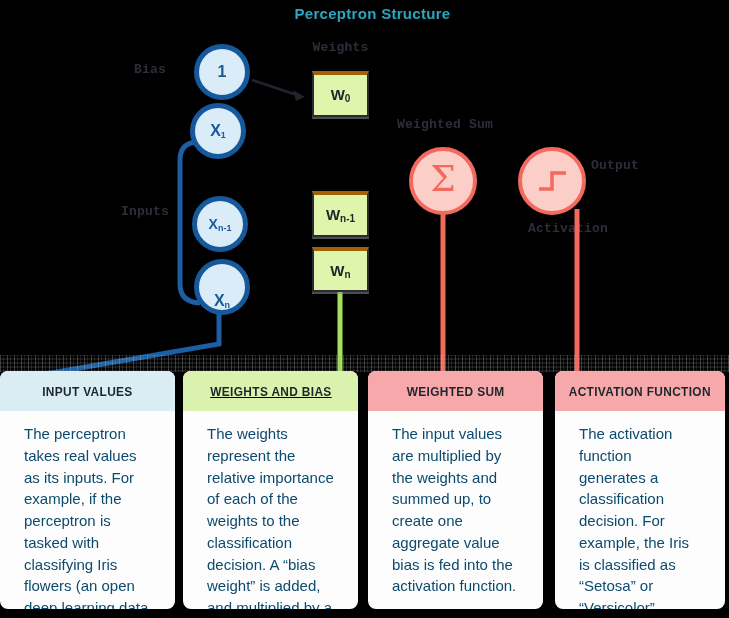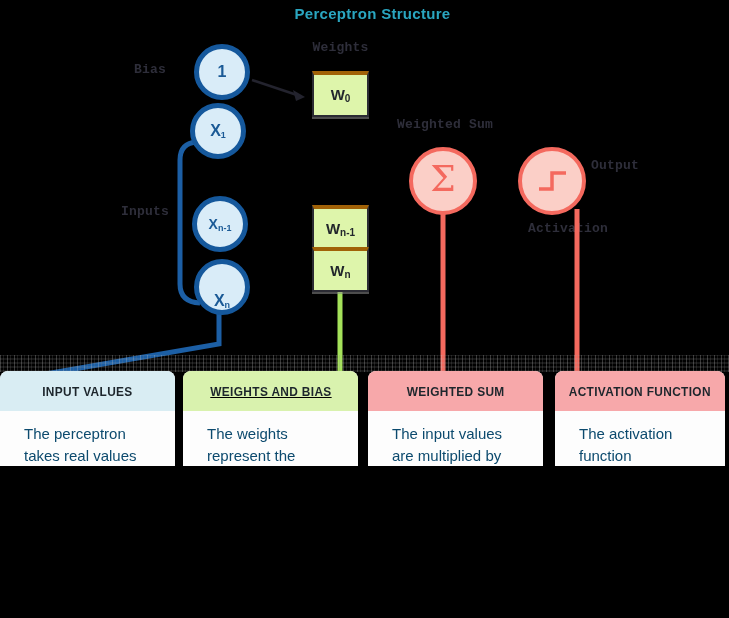--- a/index.html
+++ b/index.html
@@ -1,17 +1,17 @@
 <!DOCTYPE html>
 <html style="--title: #2aa6c0; --faded-label: #2e2e3a; --node-fill: #d9ecf8; --node-border: #15589c; --node-text: #1b5a96; --weight-fill: #def5ab; --weight-border: #2b2b33; --sum-fill: #fbcfc7; --sum-border: #f4695e; --blue-line: #1c5fa5; --green-line: #a5e25a; --red-line: #f4695e; --card-blue: #d9edf3; --card-green: #d9f2ae; --card-pink: #f7a8aa;"><head>
 <meta charset="utf-8">
 <style>
   html,body{margin:0;padding:0;background:#000;}
   .stage{
-    position:relative; width:729px; height:466px; background:#000;
+    position:relative; width:729px; height:618px; background:#000;
     font-family:"Liberation Sans", sans-serif; overflow:hidden;
   }
   
   .title{
     position:absolute; top:5px; left:0; width:100%; padding-left:16px; box-sizing:border-box;
     text-align:center; color:var(--title); font-size:15px; font-weight:bold; letter-spacing:.3px;
   }
   .faded-label{
     position:absolute; color:var(--faded-label); font-size:13px; font-weight:bold; letter-spacing:.2px;
     white-space:nowrap;
@@ -56,21 +56,21 @@
   .wbox{
     position:absolute; left:312px; width:57px; z-index:2; box-sizing:border-box;
     background:var(--weight-fill); border:2px solid var(--weight-border); border-top:4px solid #a16207;
     box-shadow:0 2px 0 rgba(140,140,140,.55);
     display:flex; align-items:center; justify-content:center;
     color:#22262c; font-weight:bold; font-size:15px;
   }
   .wbox .sub{font-size:10px; vertical-align:-2px;}
   .w0{top:71px; height:46px;}
   .w1{top:123px; height:44px;}
-  .wn1{top:205px; height:46px;text-align:center;}
+  .wn1{top:191px; height:46px;text-align:center;}
   .wn{top:247px; height:45px;}
   .round-node{
     width:68px; height:68px; background:var(--sum-fill); border:4px solid var(--sum-border);
   }
   .n-sum{left:409px; top:147px; color:var(--sum-border);
     font-family:"DejaVu Serif", serif; font-size:36px; line-height:1; padding-bottom:4px;}
   .n-act{left:518px; top:147px;}
   
   .card{
     position:absolute; top:371px; height:238px; z-index:3; background:#fdfdfd;

